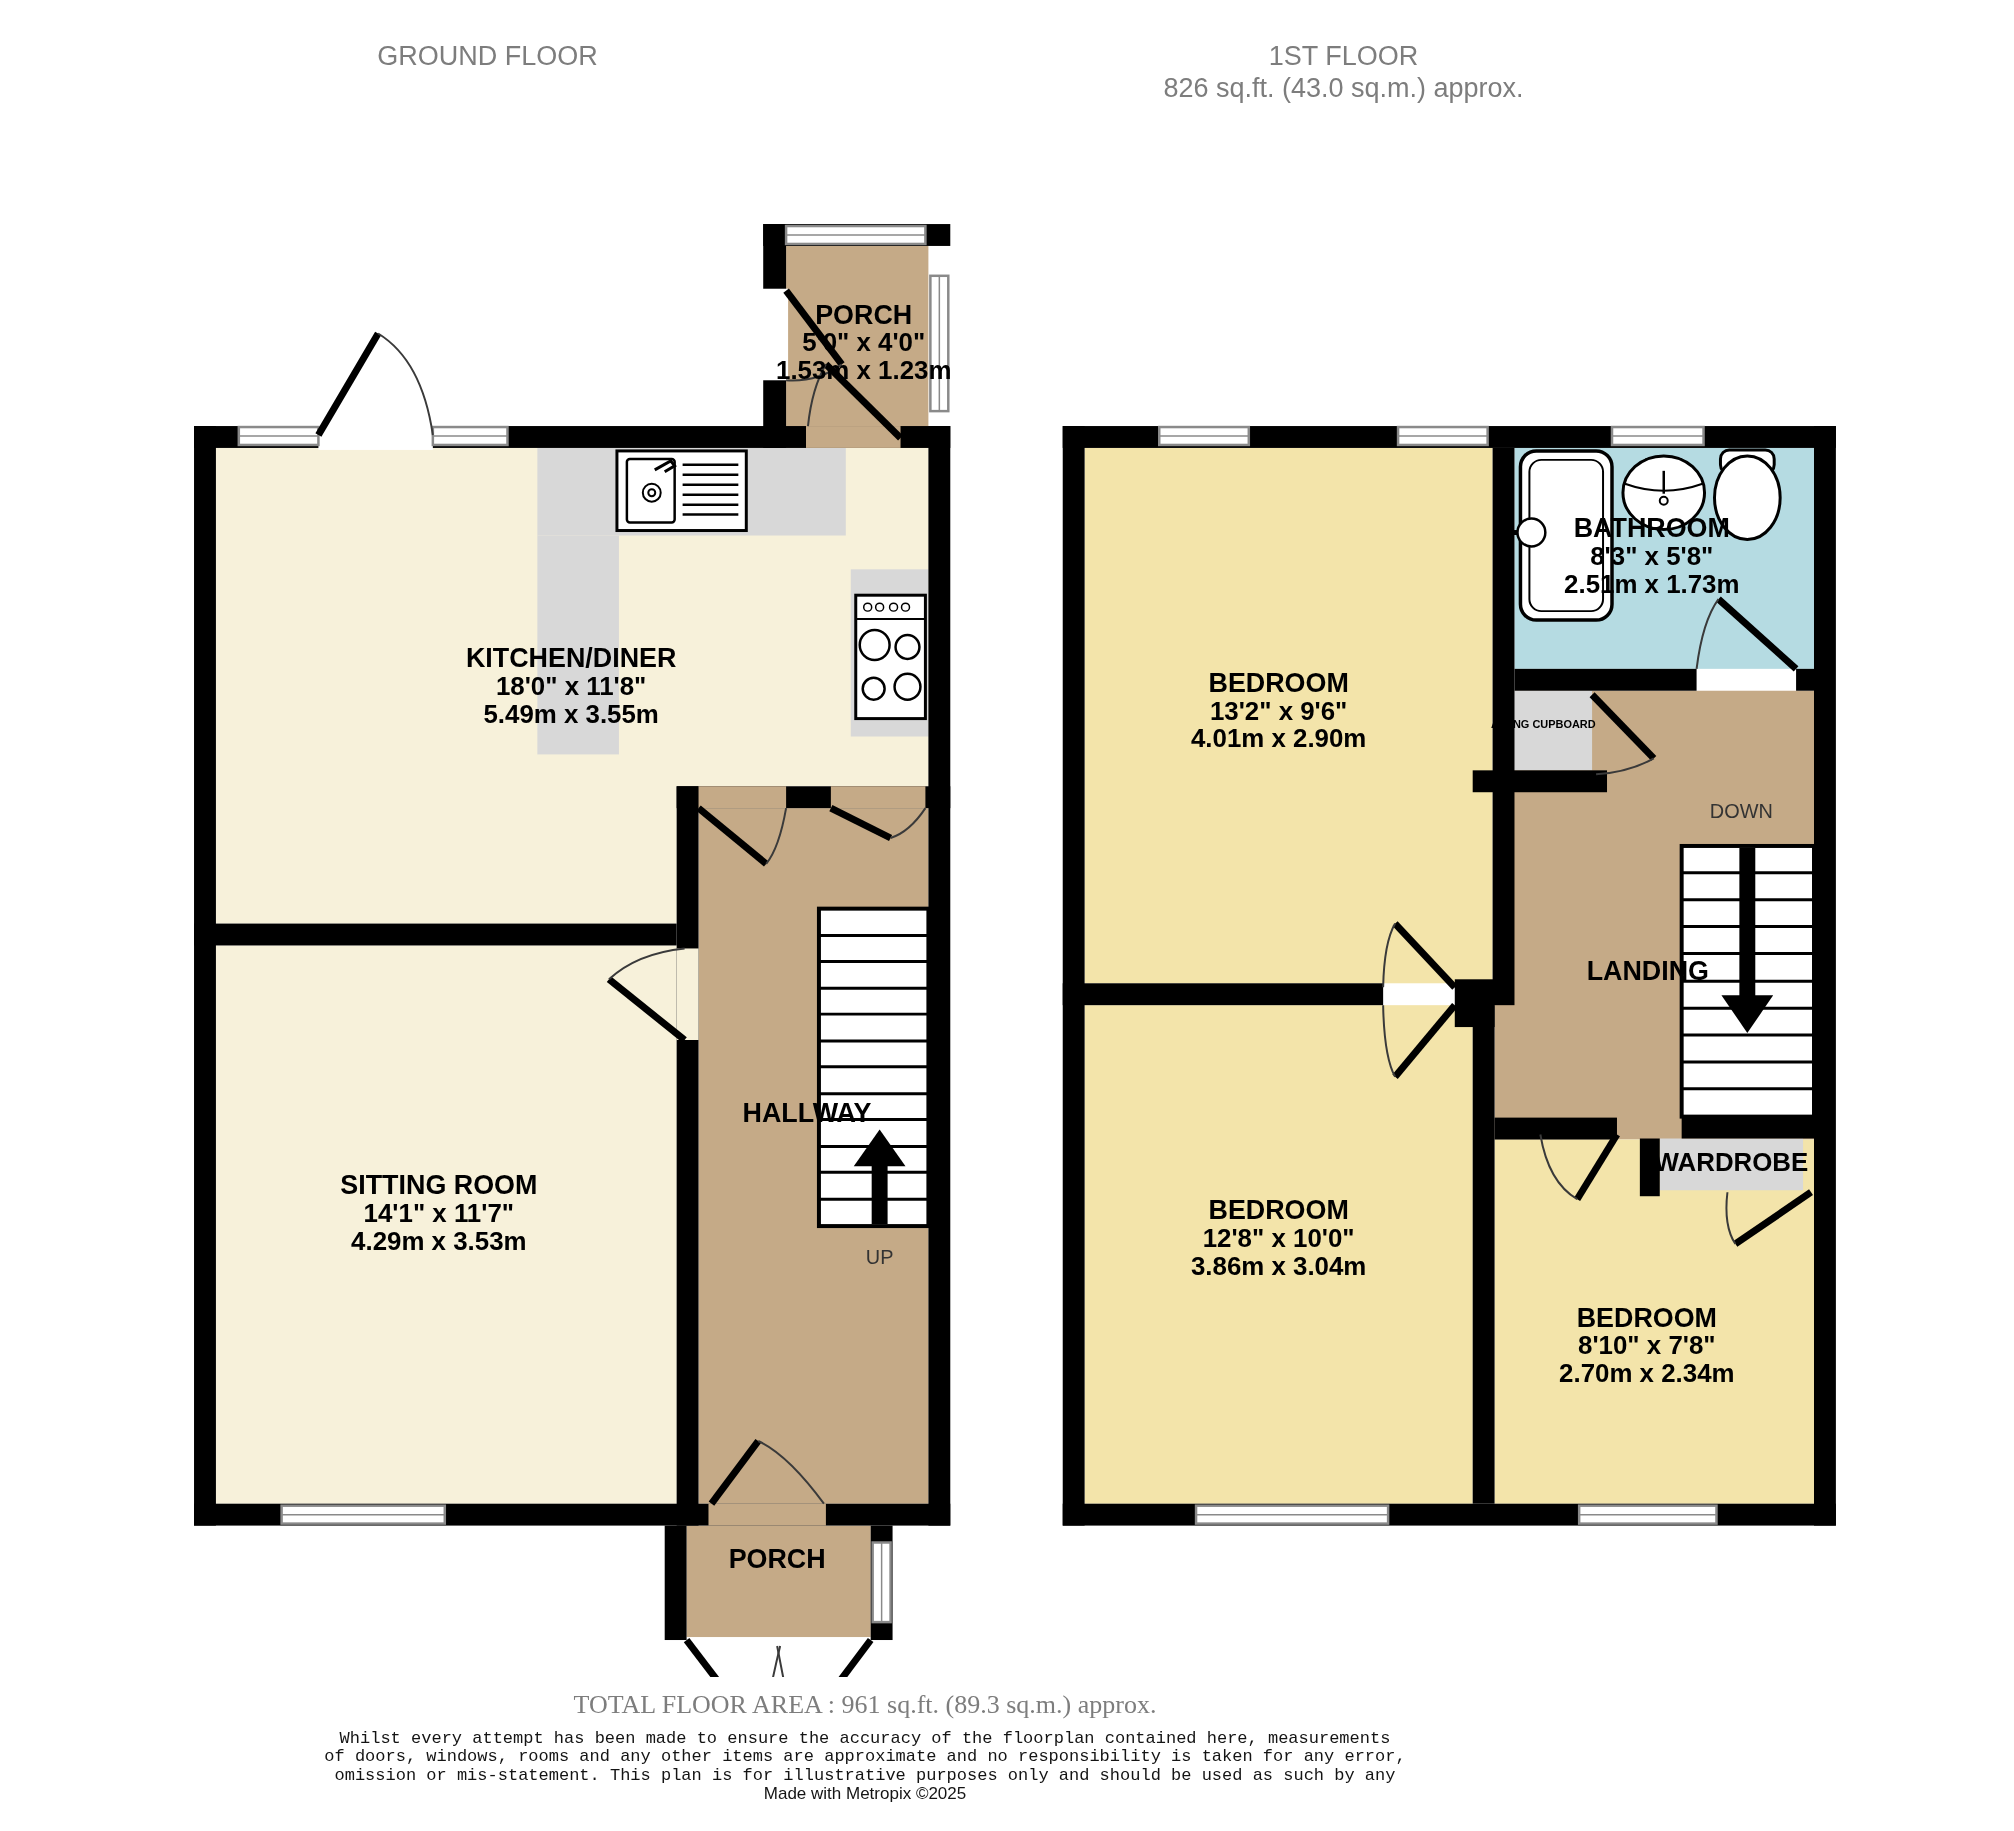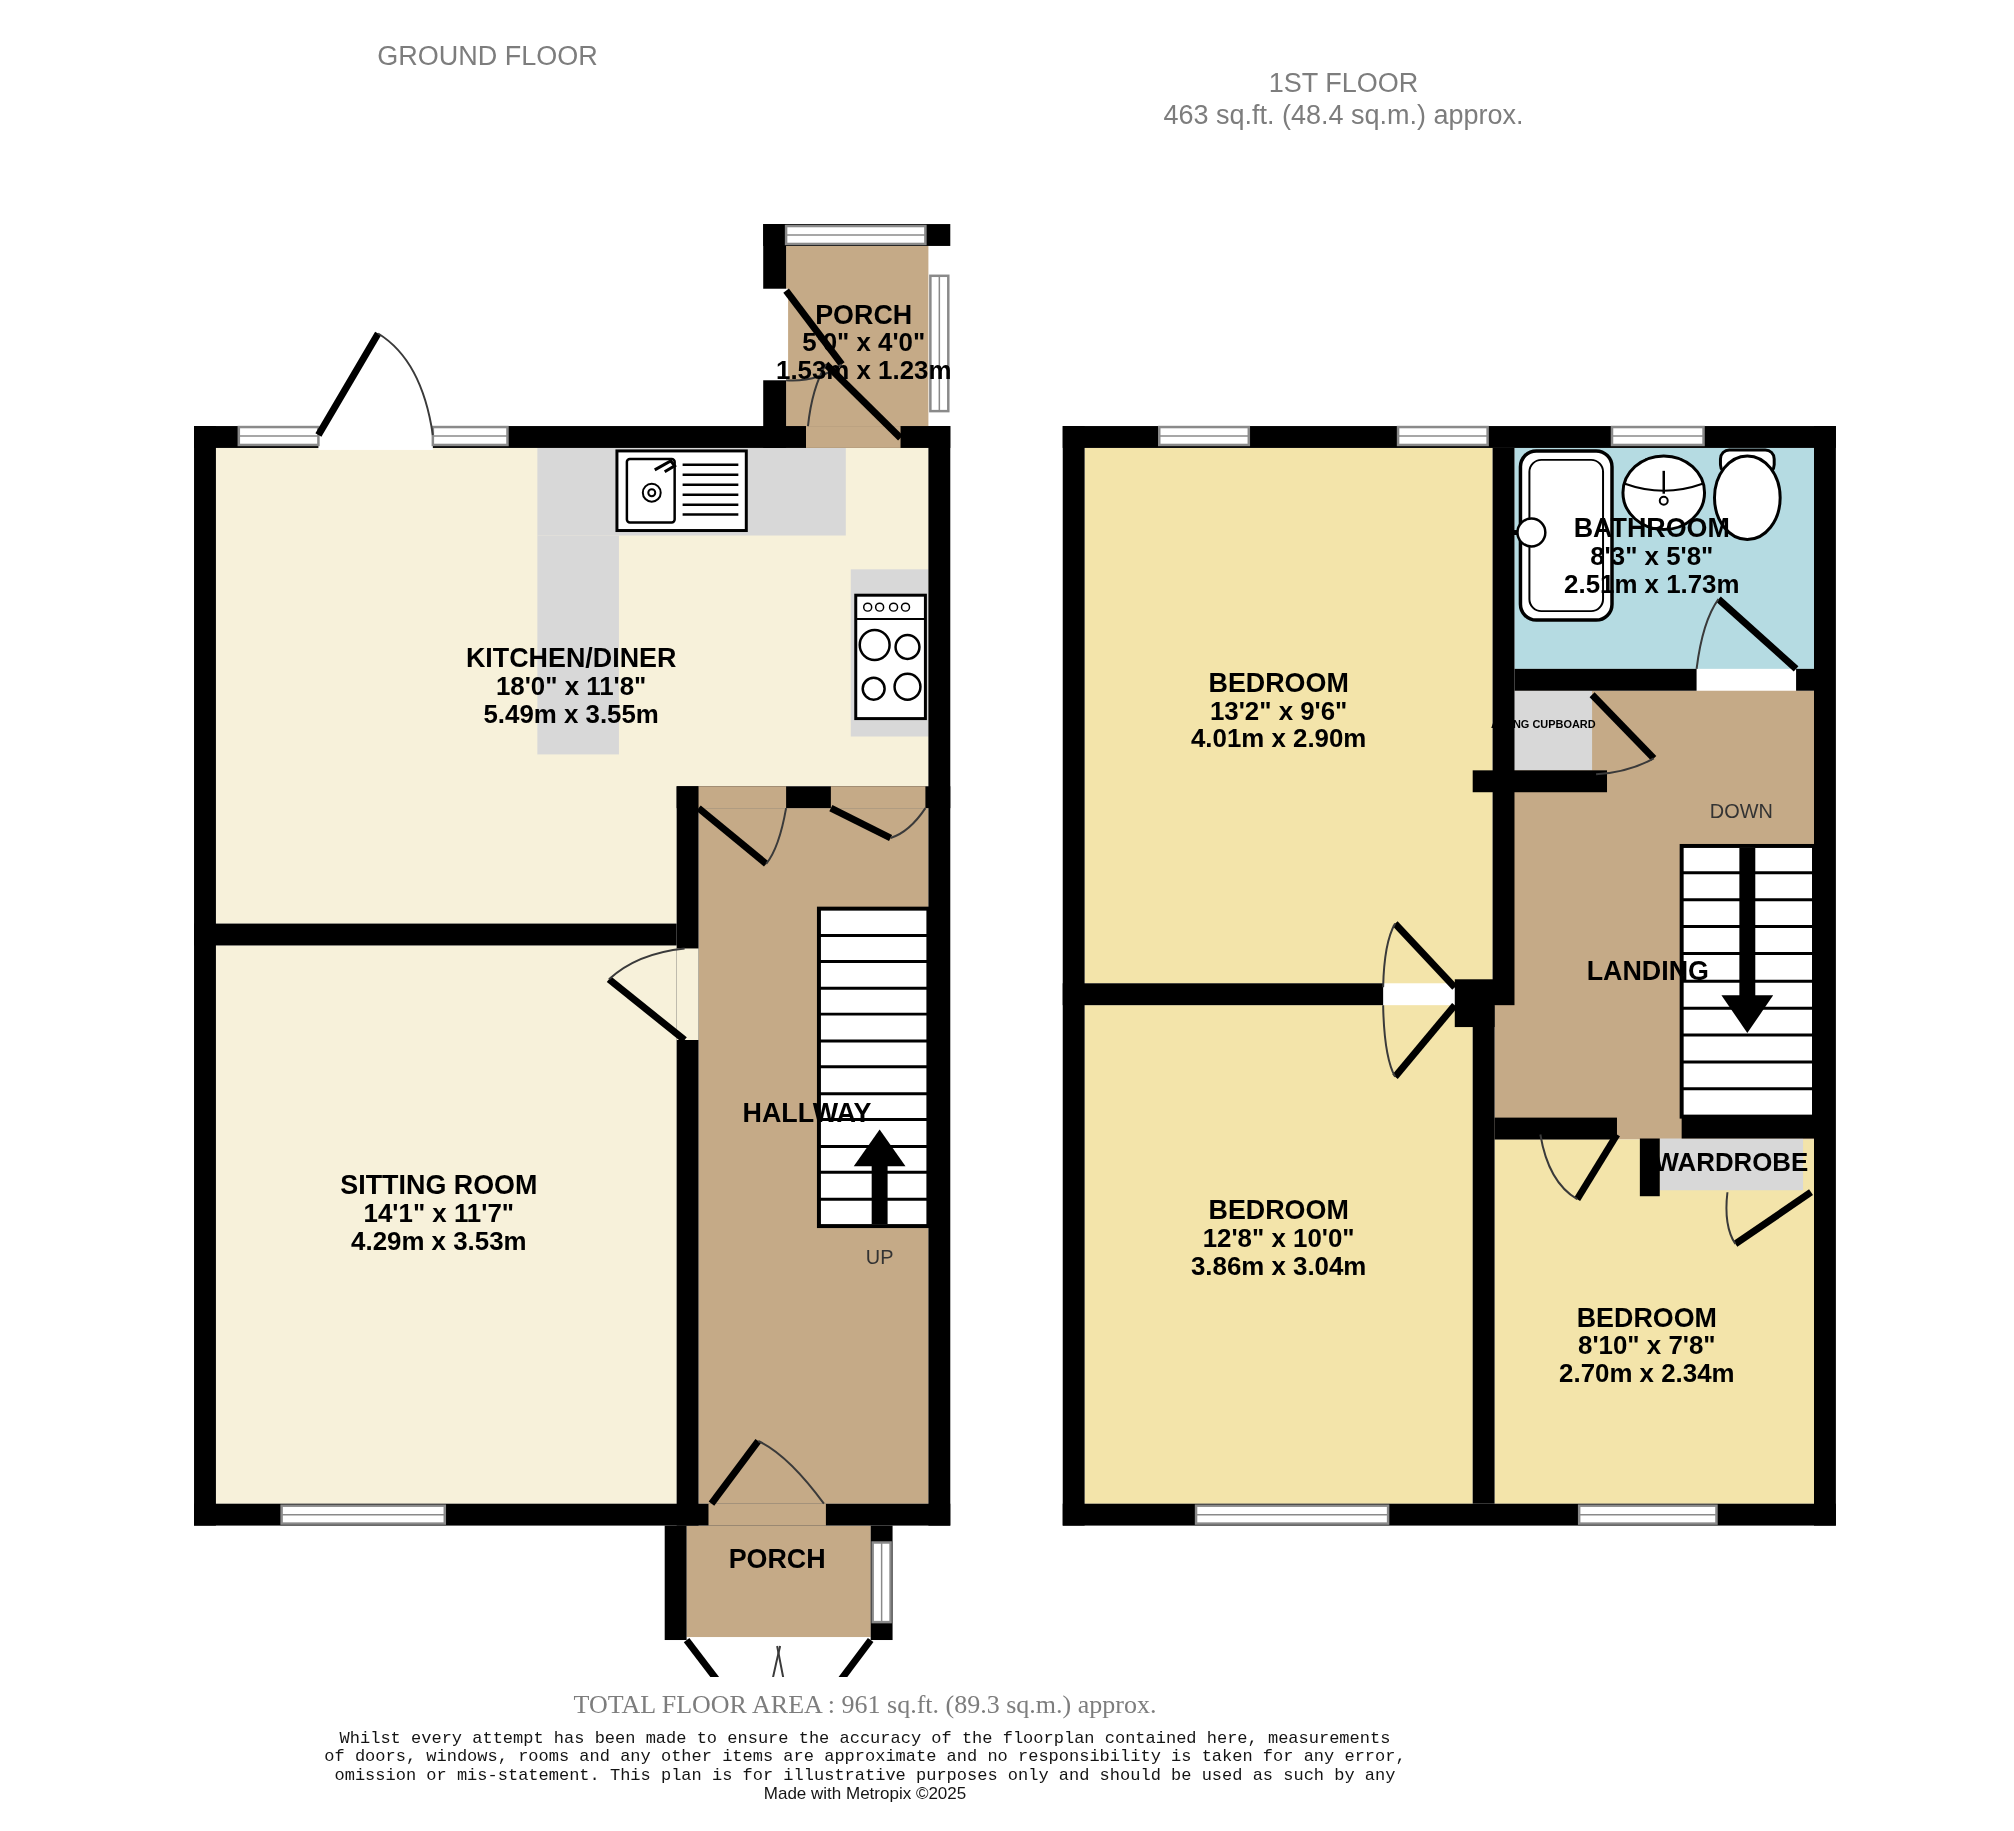--- a/index.html
+++ b/index.html
@@ -24,23 +24,23 @@
   .arc{stroke:#3a3a3a;stroke-width:2;fill:none;}
   .fix{fill:#ffffff;stroke:#000000;}
   .tread{stroke:#000000;stroke-width:3;}
 </style>
 </head>
 <body>
 
 <div class="hdr" style="left:139px;top:40px;width:697px;">
   <div class="t1">GROUND FLOOR</div>
 </div>
-<div class="hdr" style="left:995px;top:40px;width:697px;margin-top:27px;">
+<div class="hdr" style="left:995px;top:40px;width:697px;">
   <div class="t1">1ST FLOOR</div>
-  <div class="t2">463 sq.ft. (48.4 sq.m.) approx.</div>
+  <div class="t2">826 sq.ft. (43.0 sq.m.) approx.</div>
 </div>
 
 <svg width="2015" height="1677" viewBox="0 0 2025 1685" style="position:absolute;left:0;top:0;">
 
   <g>
 
     <g>
       <rect x="790" y="247" width="143" height="203" fill="#c5aa87"></rect>
       <rect x="217" y="450" width="716" height="340" fill="#f7f1da"></rect>
       <rect x="217" y="450" width="463" height="478" fill="#f7f1da"></rect>

